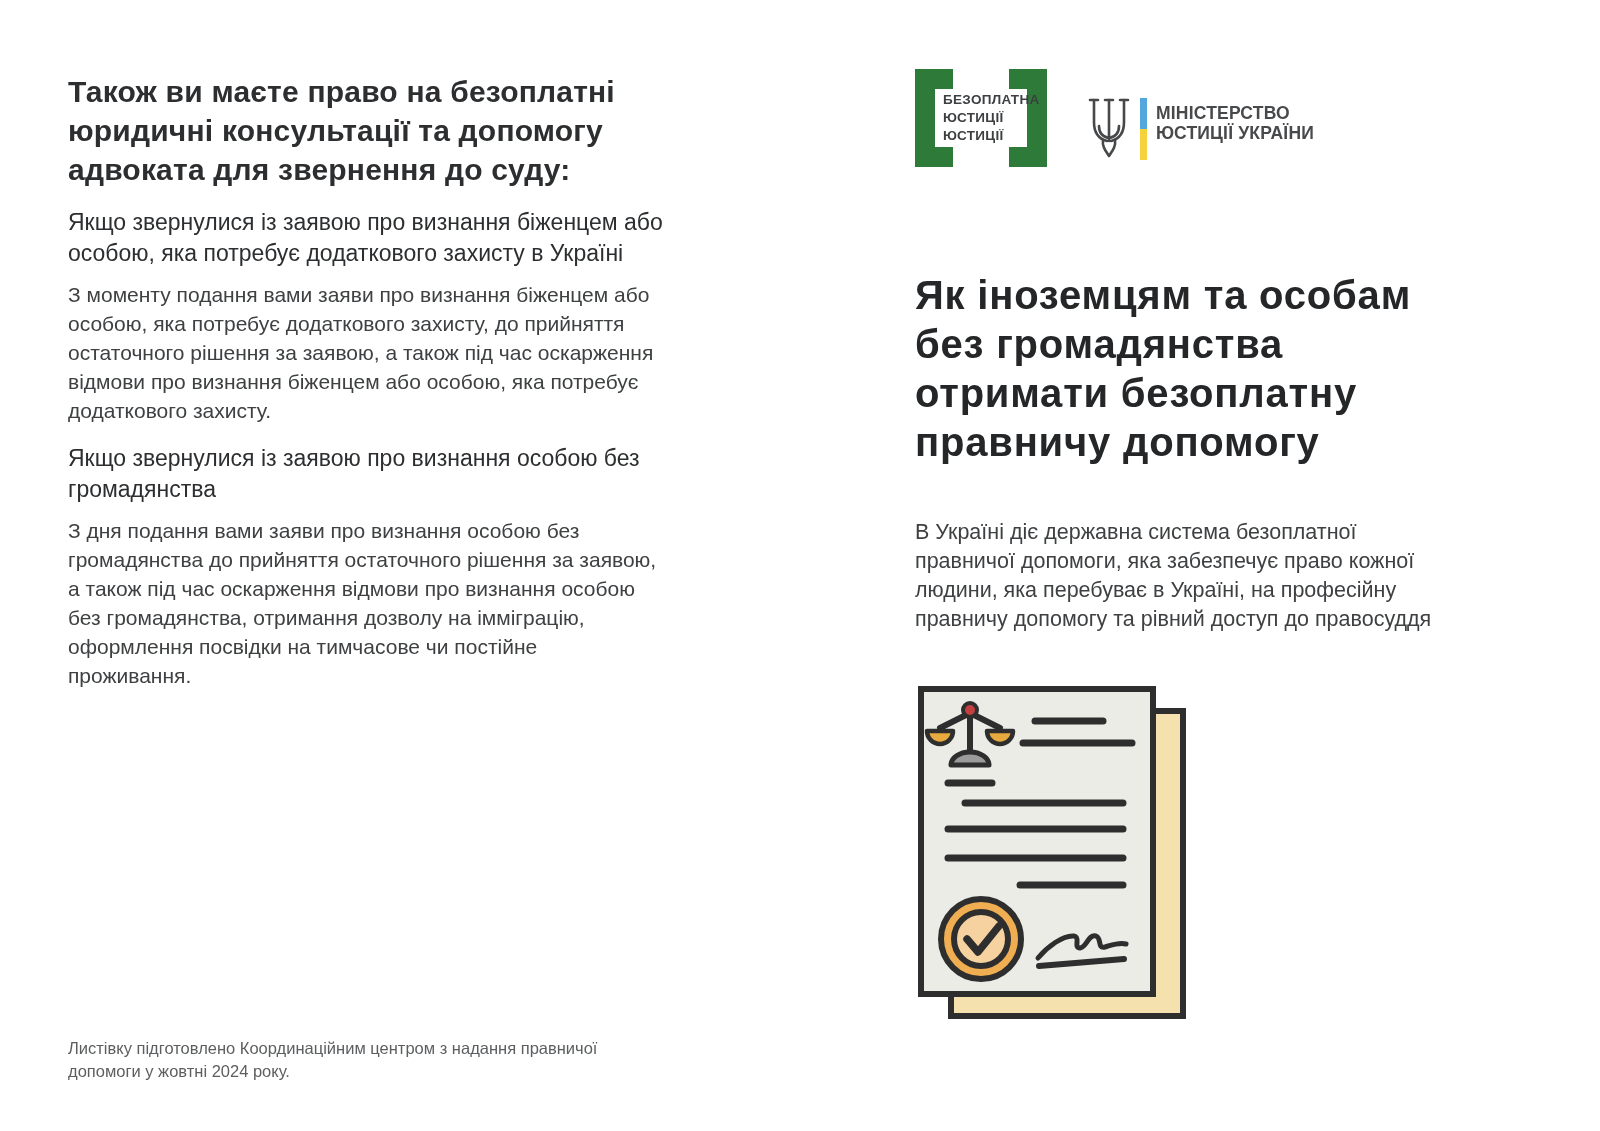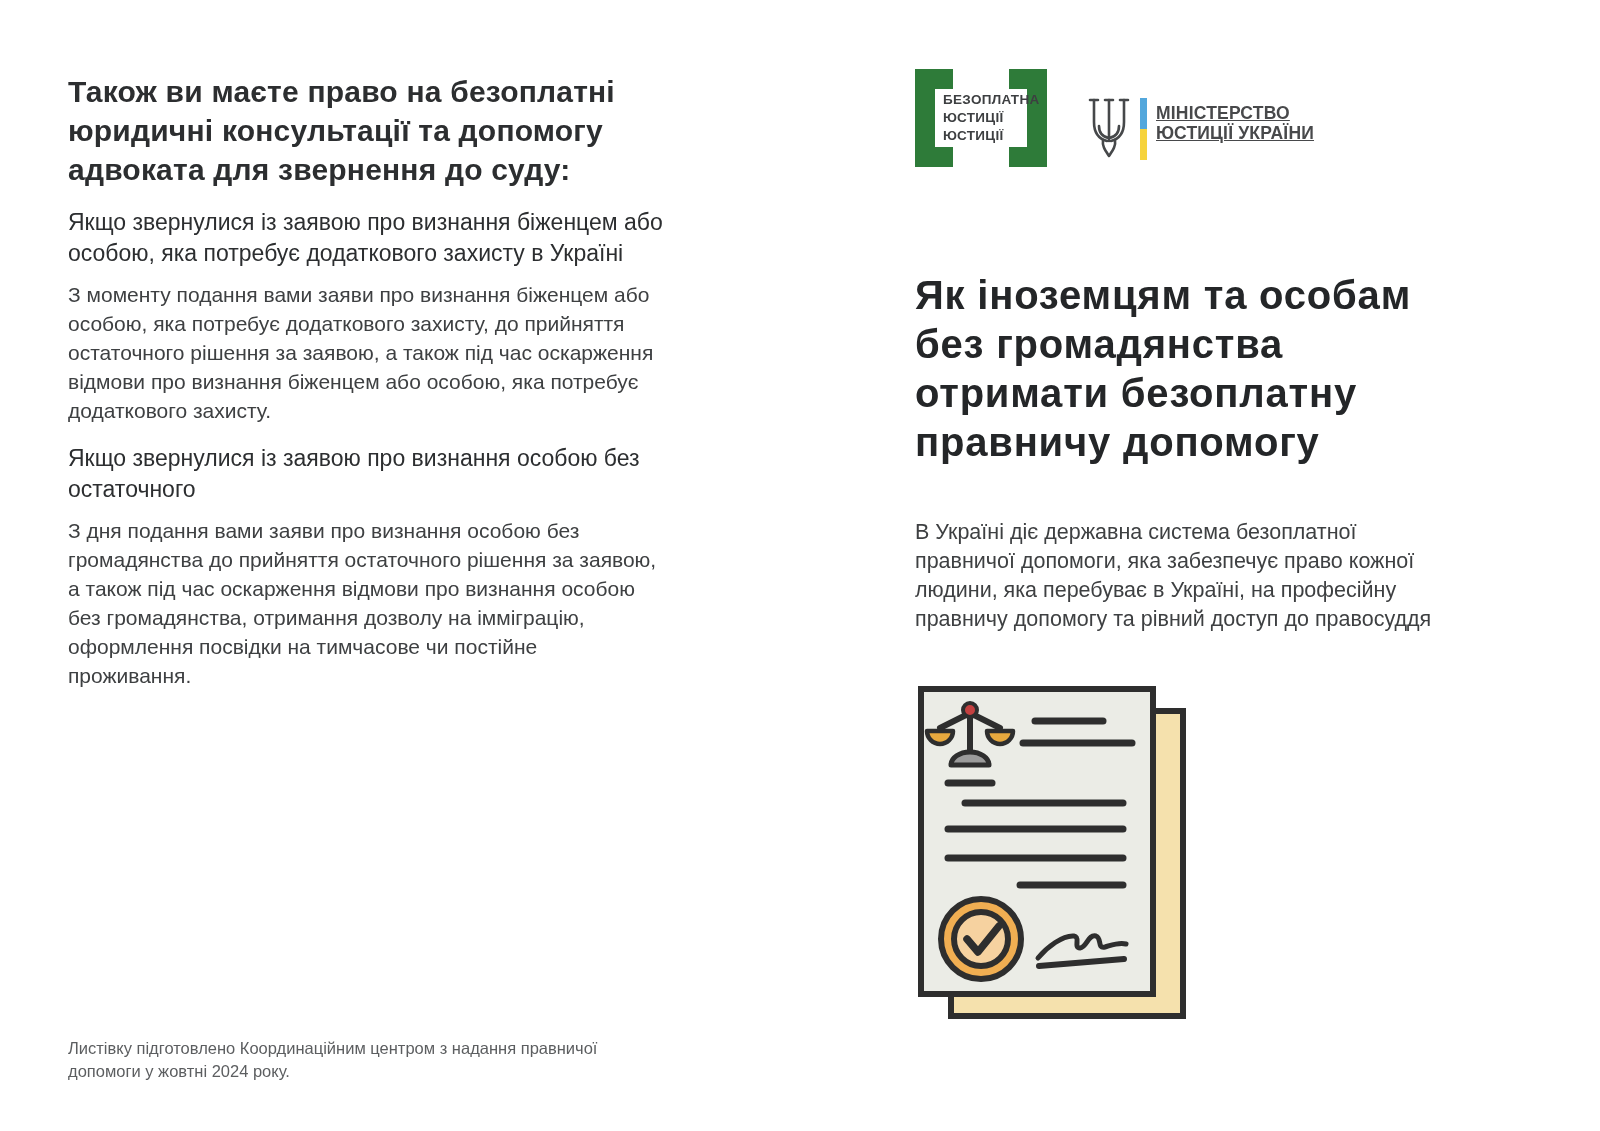--- a/index.html
+++ b/index.html
@@ -57,21 +57,21 @@
     font-size:13.5px;font-weight:700;line-height:1.32;letter-spacing:0.3px;
     color:#3d3f41;white-space:nowrap;
   }
   .bpd-text span{display:block;}
   .ministry-logo{display:flex;align-items:flex-start;gap:9px;margin-top:21px;}
   .flag-stripe{width:7px;height:62px;display:flex;flex-direction:column;flex:0 0 auto;}
   .flag-stripe .blue{flex:1;background:var(--flag-blue,#53a7dc);}
   .flag-stripe .yellow{flex:1;background:var(--flag-yellow,#f6d33c);}
   .ministry-text{
     margin-top:5px;font-size:17.5px;font-weight:700;line-height:1.18;
-    letter-spacing:0.2px;color:#48494b;white-space:nowrap;text-decoration:underline;
+    letter-spacing:0.2px;color:#48494b;white-space:nowrap;
   }
   .ministry-text span{display:block;}
   .main-title{
     margin:103px 0 0 0;font-size:40px;font-weight:800;line-height:49px;
     letter-spacing:0.8px;color:#242628;
   }
   .main-title .line{display:block;}
   .intro{
     margin:51px 8px 0 0;width:522px;font-size:21.5px;font-weight:400;
     line-height:29px;color:var(--body-text,#3e4042);
@@ -92,21 +92,21 @@
       <span class="line">юридичні консультації та допомогу</span>
       <span class="line">адвоката для звернення до суду:</span>
     </h1>
 
     <div class="section">
       <h2 class="section-heading">Якщо звернулися із заявою про визнання біженцем або особою, яка потребує додаткового захисту в Україні</h2>
       <p class="section-body">З моменту подання вами заяви про визнання біженцем або особою, яка потребує додаткового захисту, до прийняття остаточного рішення за заявою, а також під час оскарження відмови про визнання біженцем або особою, яка потребує додаткового захисту.</p>
     </div>
 
     <div class="section">
-      <h2 class="section-heading">Якщо звернулися із заявою про визнання особою без остаточного</h2>
+      <h2 class="section-heading">Якщо звернулися із заявою про визнання особою без громадянства</h2>
       <p class="section-body">З дня подання вами заяви про визнання особою без громадянства до прийняття остаточного рішення за заявою, а також під час оскарження відмови про визнання особою без громадянства, отримання дозволу на імміграцію, оформлення посвідки на тимчасове чи постійне проживання.</p>
     </div>
   </div>
 
   <p class="left-footer">Листівку підготовлено Координаційним центром з надання правничої допомоги у жовтні 2024 року.</p>
 
   <div class="col-right">
 
     <div class="logos">
 

